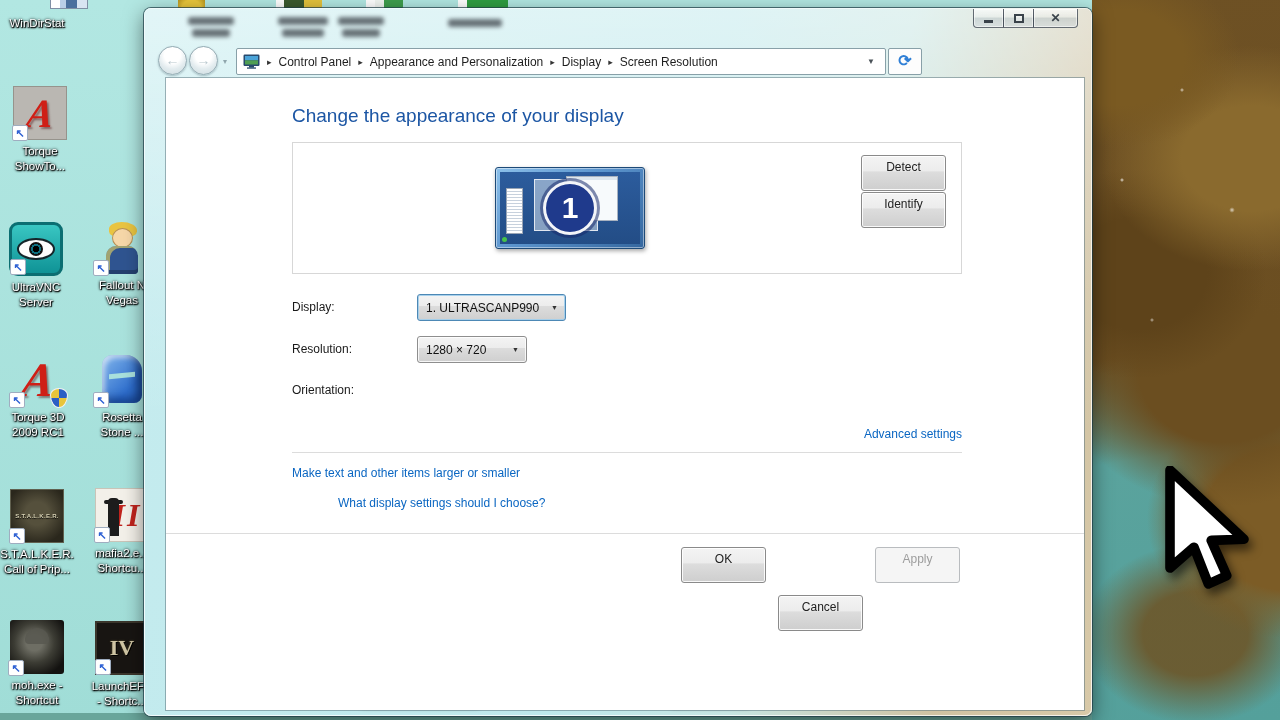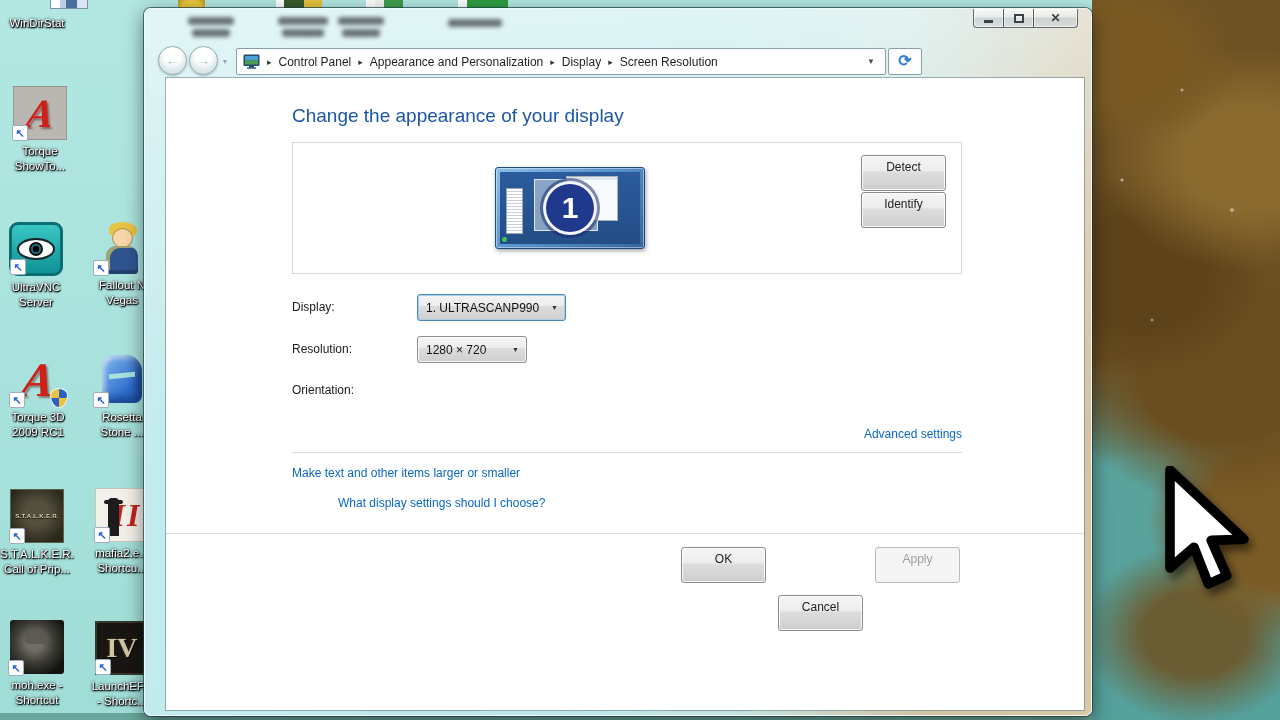--- a/index.html
+++ b/index.html
@@ -70,21 +70,21 @@
               color:#c0231d; letter-spacing:2px; margin-left:10px;font-style:italic; }
   .mafia-fig { position:absolute; left:12px; top:9px; width:11px; height:38px;
                background:#1c1c1c; border-radius:4px 4px 0 0; }
   .mafia-fig::before { content:""; position:absolute; left:-4px; top:2px; width:19px; height:4px;
                        background:#1c1c1c; border-radius:2px; }
   .tile-moh { background:radial-gradient(circle at 45% 42%, #6e6e64 0 8px, #3c3c34 20px, #131210 80%);
               border-radius:3px; }
   .helm { position:absolute; left:15px; top:8px; width:24px; height:16px;
           border-radius:12px 12px 4px 4px; background:#585850; opacity:.85; }
   .tile-gta { background:#181512; border:2px solid #3b362c; }
-  .gta-iv { font-family:"Liberation Serif", serif; font-weight:bold; font-size:28px;
+  .gta-iv { font-family:"Liberation Serif", serif; font-weight:bold; font-size:22px;
             color:#cfc5a4; text-shadow:1px 1px 0 #000, 0 0 2px #6b5d33;text-align:right; }
   .windir-frag { position:absolute; left:50px; top:0; width:38px; height:9px; z-index:2;
     background:linear-gradient(to right, #fff 0 9px, #b9cee8 9px 15px, #4a6f9e 15px 26px, #d8e4f2 26px);
     border:1px solid #7f8fa5; border-top:none; }
 
   .partial-icon { position:absolute; top:0; height:9px; z-index:2; border-radius:0 0 2px 2px; }
 
   
   .window { position:absolute; left:144px; top:8px; width:948px; height:708px; z-index:10;
     border-radius:7px;

